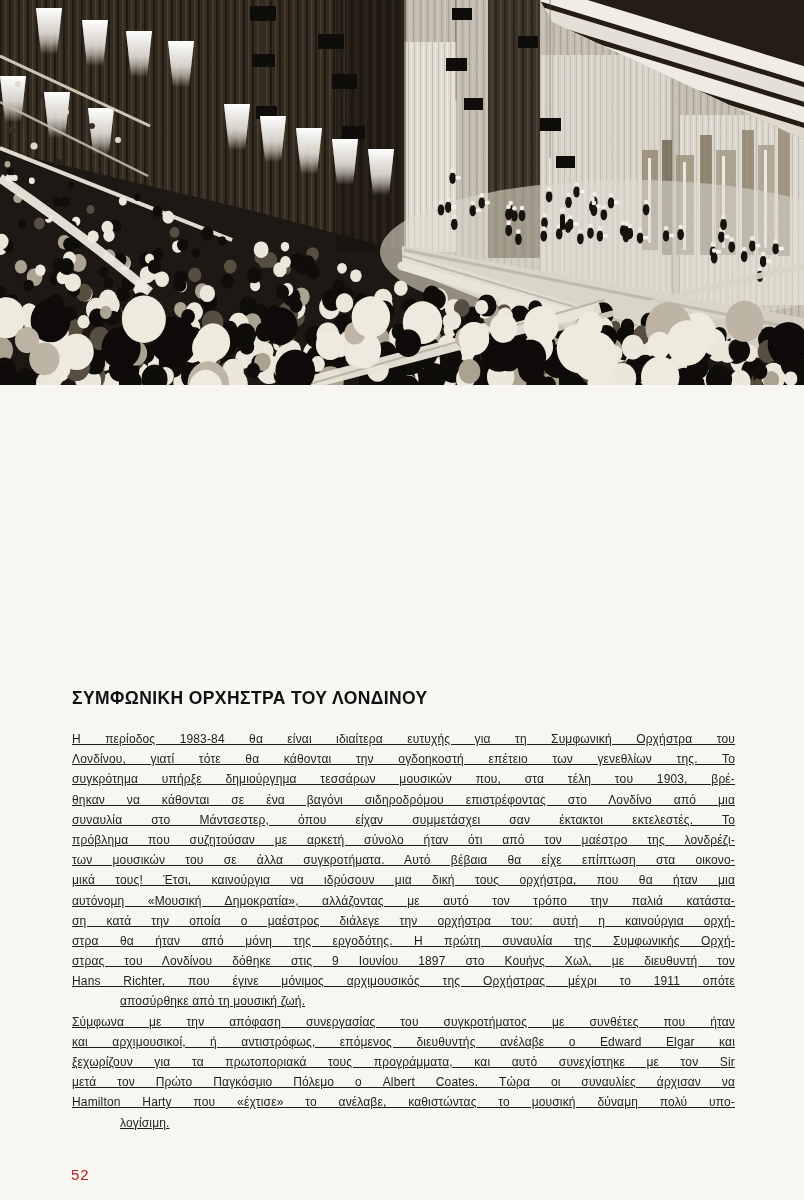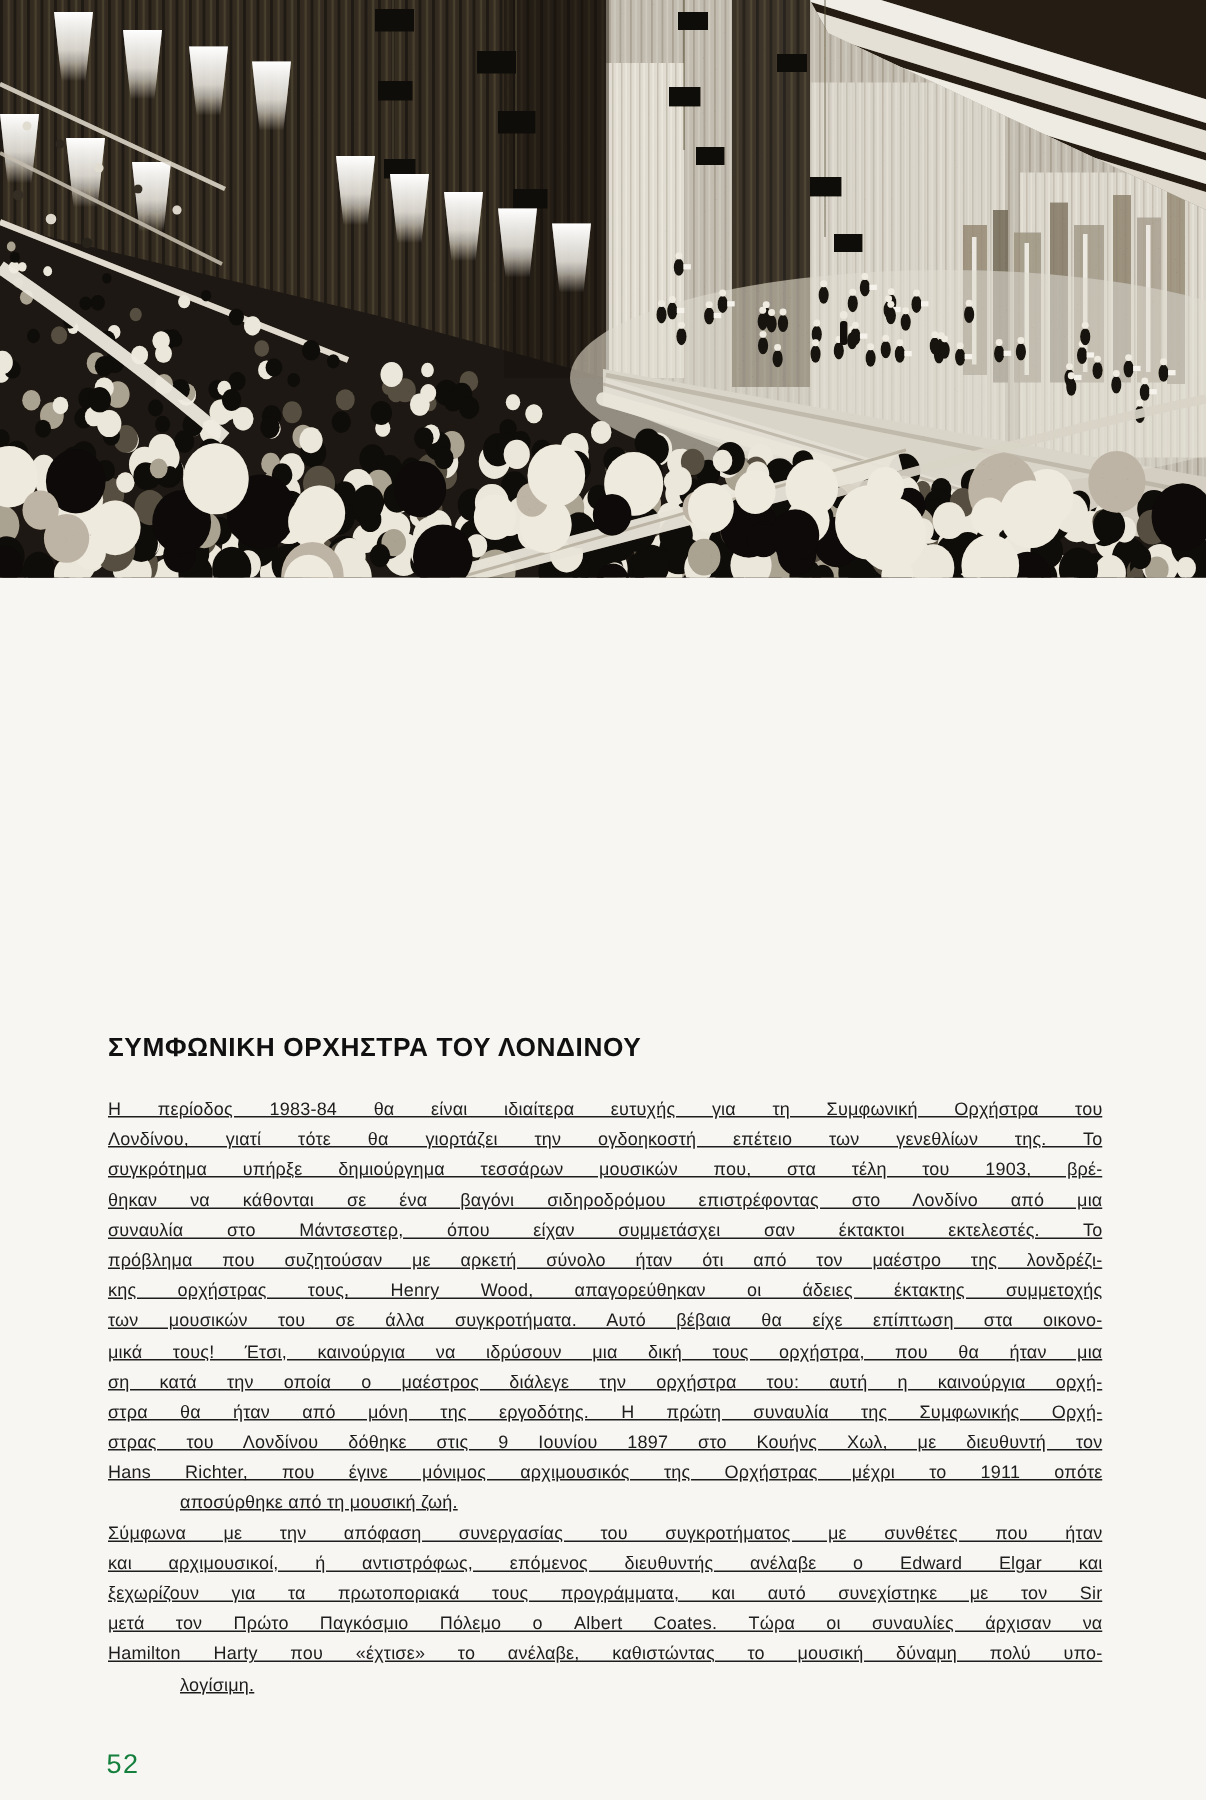--- a/index.html
+++ b/index.html
@@ -32,21 +32,21 @@
   .line{
     text-align:justify;
     text-align-last:justify;
     height:20.2px;overflow:hidden;
     letter-spacing:.15px;
   }
   .line.end{text-align-last:left;margin-left:48px;}
 
   .pagenum{
     position:absolute;left:71px;top:1166px;
-    font-size:18px;color:#15803d;letter-spacing:1px;
+    font-size:15px;color:#b91c1c;letter-spacing:1px;
   }
 </style>
 </head>
 <body>
 
 <div class="page">
 
   <figure class="photo">
     <svg id="photo-svg" viewBox="0 0 804 385" preserveAspectRatio="none">
       <defs>
@@ -1014,28 +1014,28 @@
         </g>
 
       <rect width="804" height="385" filter="url(#grain)" opacity="0.45" style="mix-blend-mode:overlay"></rect>
     </svg>
   </figure>
 
   <h1 class="title">ΣΥΜΦΩΝΙΚΗ ΟΡΧΗΣΤΡΑ ΤΟΥ ΛΟΝΔΙΝΟΥ</h1>
 
   <div class="bodytext">
     <div class="line">Η περίοδος 1983-84 θα είναι ιδιαίτερα ευτυχής για τη Συμφωνική Ορχήστρα του</div>
-    <div class="line">Λονδίνου, γιατί τότε θα γιορτάζει την ογδοηκοστή επέτειο των γενεθλίων της. Το</div>
+    <div class="line">Λονδίνου, γιατί τότε θα κάθονται την ογδοηκοστή επέτειο των γενεθλίων της. Το</div>
     <div class="line">συγκρότημα υπήρξε δημιούργημα τεσσάρων μουσικών που, στα τέλη του 1903, βρέ-</div>
     <div class="line">θηκαν να κάθονται σε ένα βαγόνι σιδηροδρόμου επιστρέφοντας στο Λονδίνο από μια</div>
     <div class="line">συναυλία στο Μάντσεστερ, όπου είχαν συμμετάσχει σαν έκτακτοι εκτελεστές. Το</div>
     <div class="line">πρόβλημα που συζητούσαν με αρκετή σύνολο ήταν ότι από τον μαέστρο της λονδρέζι-</div>
-    <div class="line">κης ορχήστρας τους, Henry Wood, απαγορεύθηκαν οι άδειες έκτακτης συμμετοχής</div>
     <div class="line">των μουσικών του σε άλλα συγκροτήματα. Αυτό βέβαια θα είχε επίπτωση στα οικονο-</div>
     <div class="line">μικά τους! Έτσι, καινούργια να ιδρύσουν μια δική τους ορχήστρα, που θα ήταν μια</div>
+    <div class="line">αυτόνομη «Μουσική Δημοκρατία», αλλάζοντας με αυτό τον τρόπο την παλιά κατάστα-</div>
     <div class="line">ση κατά την οποία ο μαέστρος διάλεγε την ορχήστρα του: αυτή η καινούργια ορχή-</div>
     <div class="line">στρα θα ήταν από μόνη της εργοδότης. Η πρώτη συναυλία της Συμφωνικής Ορχή-</div>
     <div class="line">στρας του Λονδίνου δόθηκε στις 9 Ιουνίου 1897 στο Κουήνς Χωλ, με διευθυντή τον</div>
     <div class="line">Hans Richter, που έγινε μόνιμος αρχιμουσικός της Ορχήστρας μέχρι το 1911 οπότε</div>
     <div class="line end">αποσύρθηκε από τη μουσική ζωή.</div>
     <div class="line">Σύμφωνα με την απόφαση συνεργασίας του συγκροτήματος με συνθέτες που ήταν</div>
     <div class="line">και αρχιμουσικοί, ή αντιστρόφως, επόμενος διευθυντής ανέλαβε ο Edward Elgar και</div>
     <div class="line">ξεχωρίζουν για τα πρωτοποριακά τους προγράμματα, και αυτό συνεχίστηκε με τον Sir</div>
     <div class="line">μετά τον Πρώτο Παγκόσμιο Πόλεμο ο Albert Coates. Τώρα οι συναυλίες άρχισαν να</div>
     <div class="line">Hamilton Harty που «έχτισε» το ανέλαβε, καθιστώντας το μουσική δύναμη πολύ υπο-</div>

